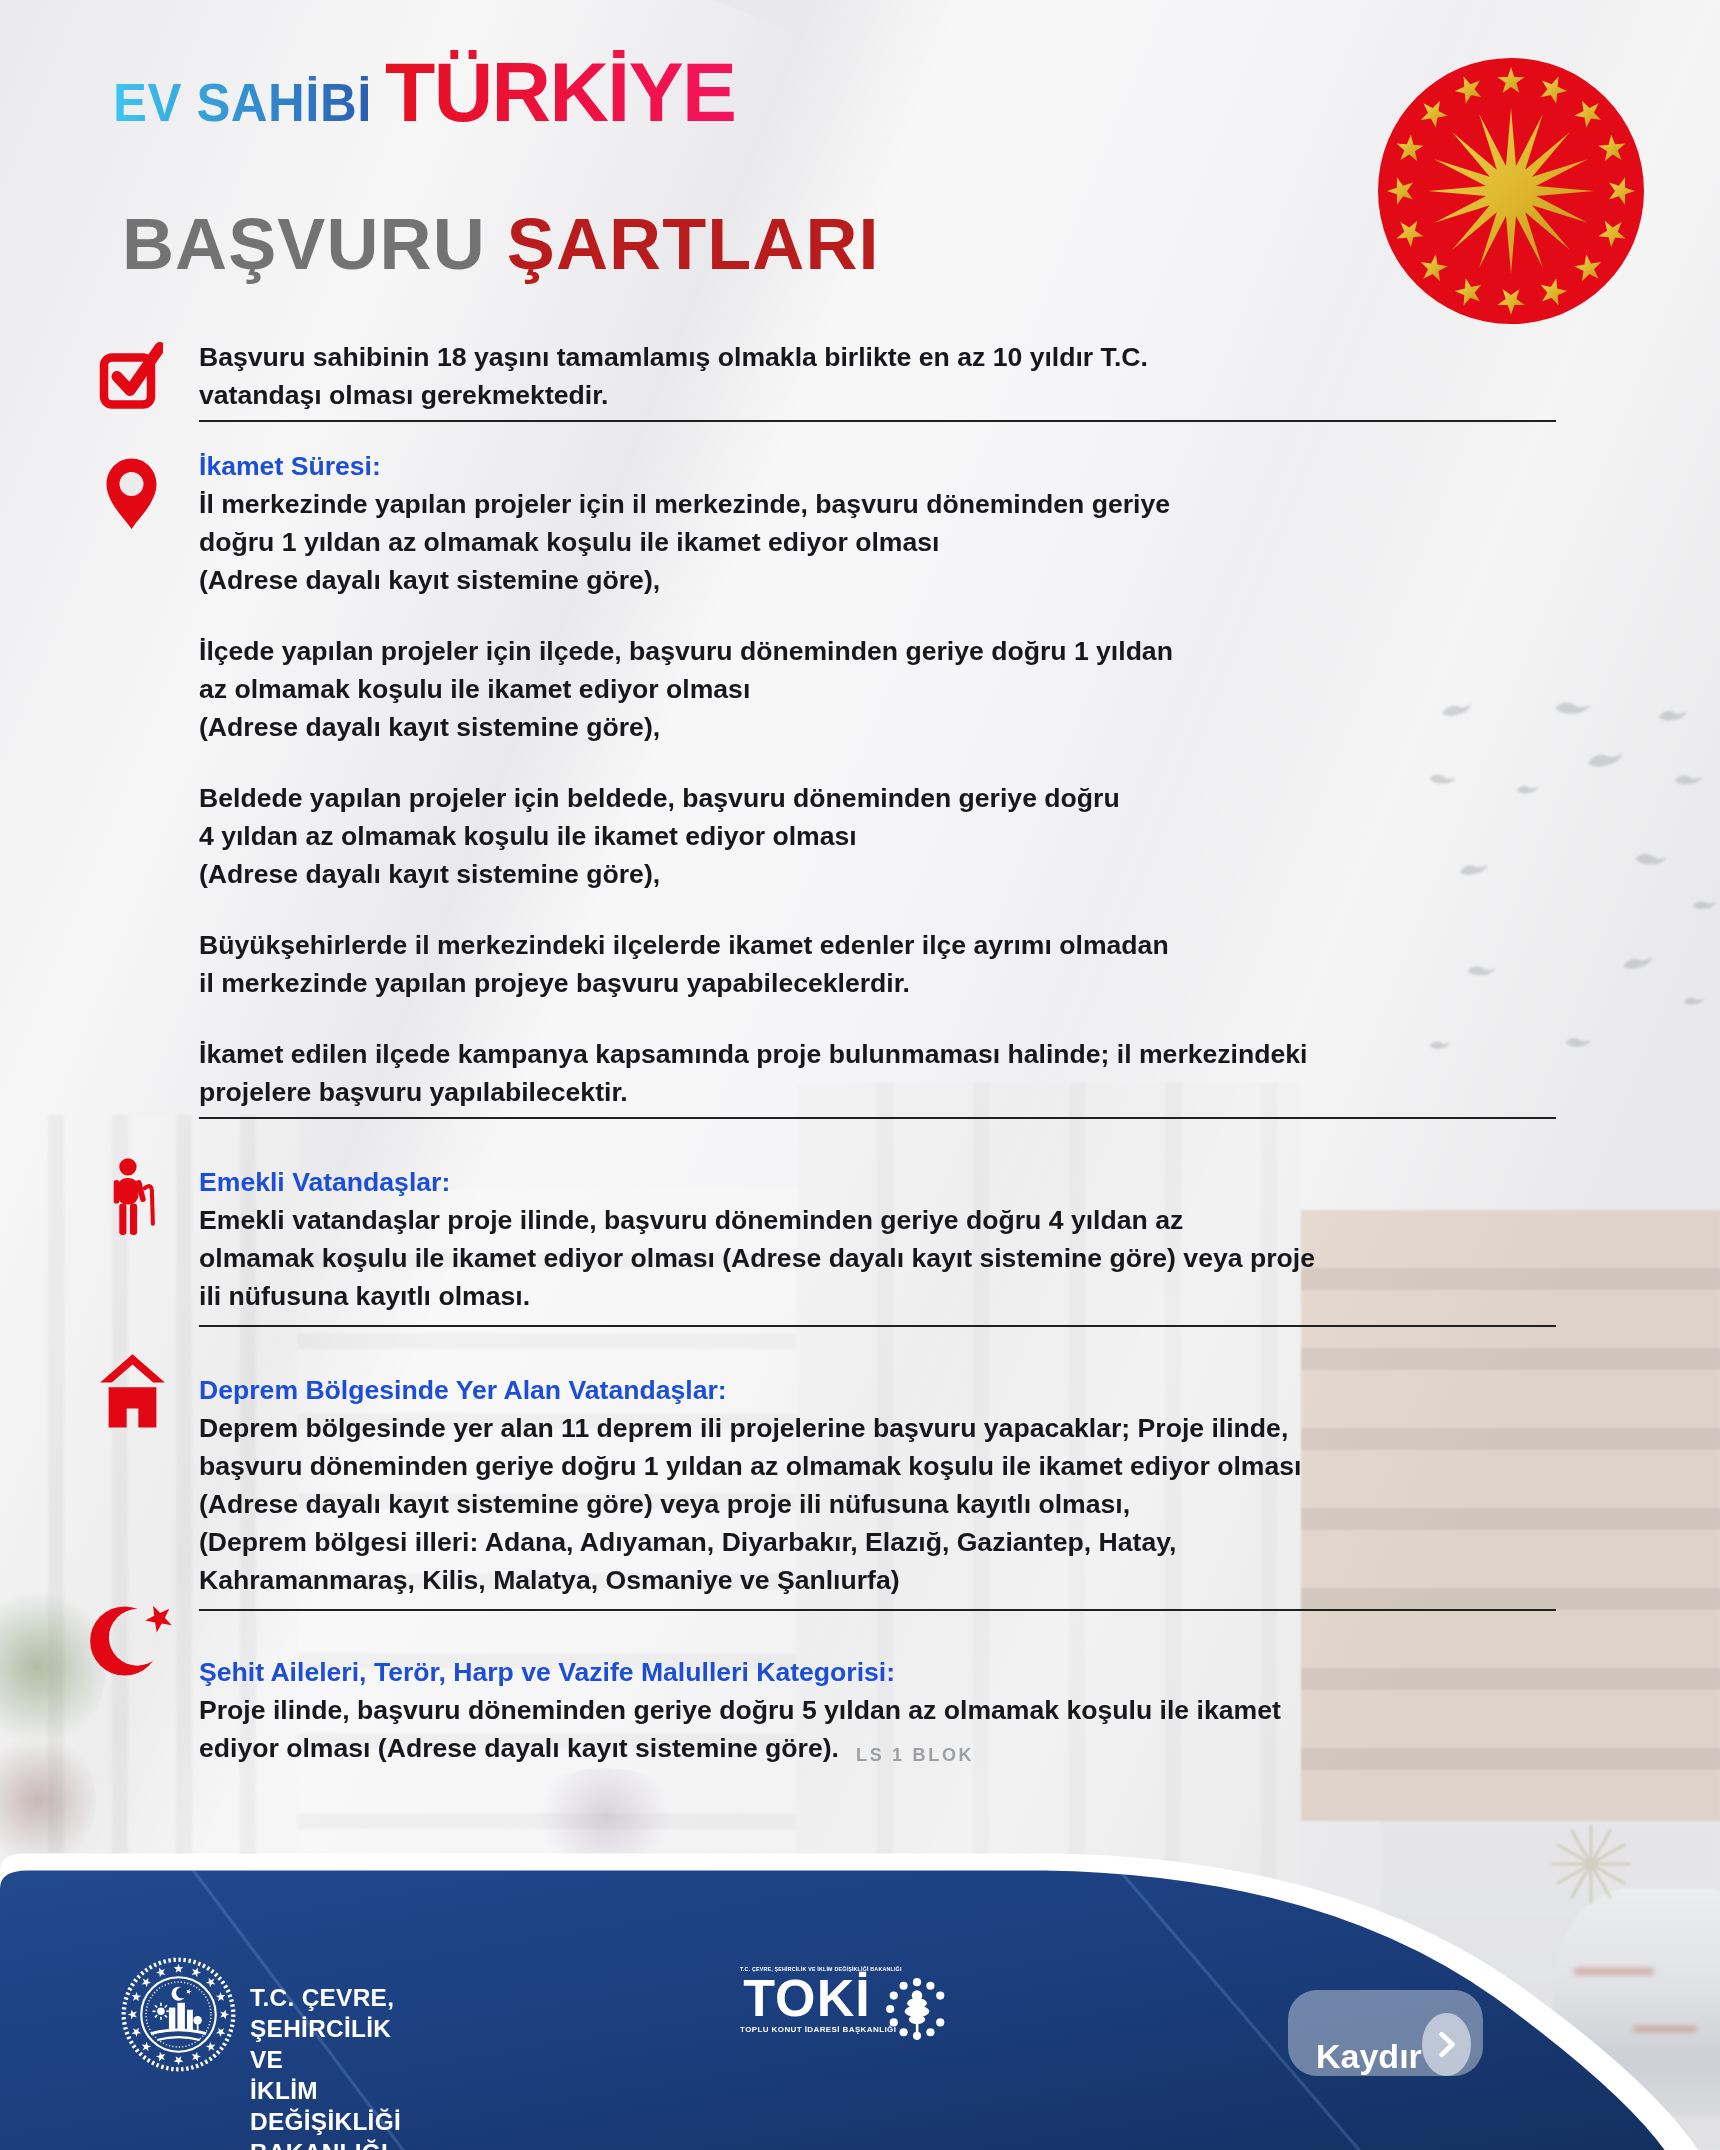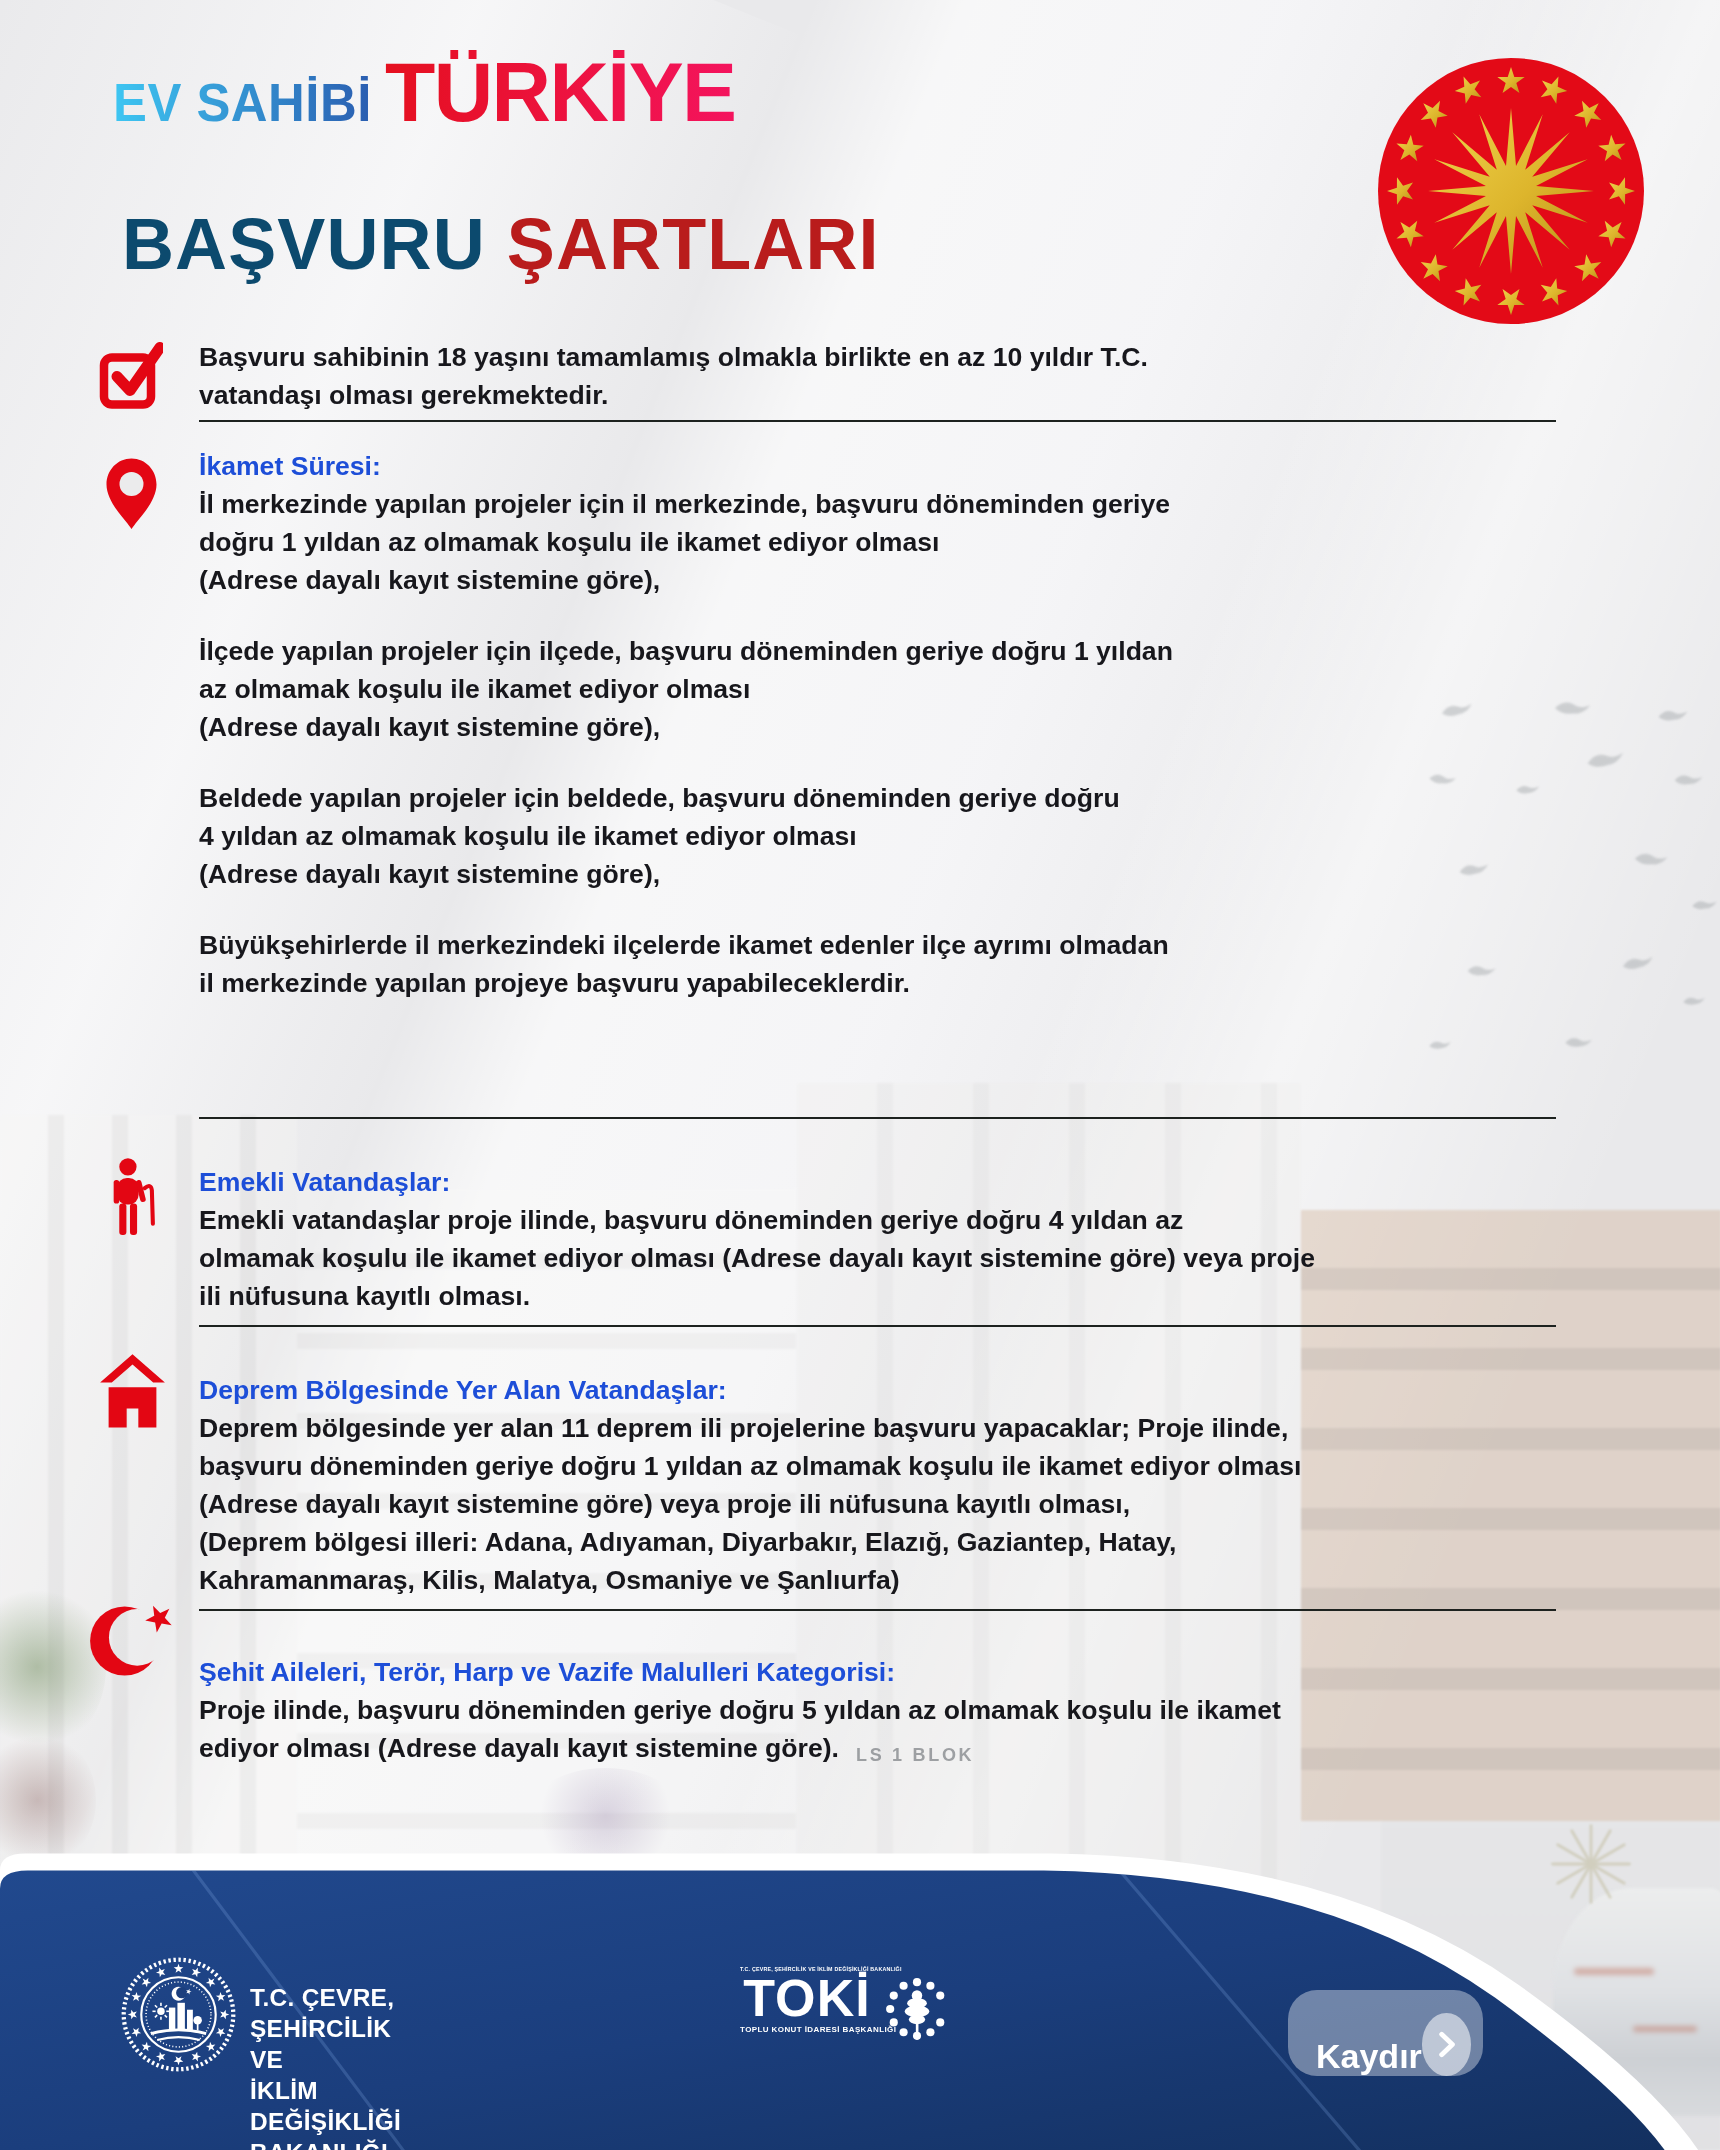--- a/index.html
+++ b/index.html
@@ -41,21 +41,21 @@
 
   
   .brand{position:absolute;left:113px;top:47px;line-height:1;z-index:4;}
   .brand .l1{font-size:53px;font-weight:700;letter-spacing:0.5px;
     background:linear-gradient(90deg,#3ec6f2 0%,#2a5db0 100%);
     -webkit-background-clip:text;background-clip:text;color:transparent;display:inline-block;transform:scaleX(.96);transform-origin:left;}
   .brand .l2{font-size:84px;font-weight:800;letter-spacing:-1.6px;margin-top:3.2px;
     background:linear-gradient(90deg,#e5101f 0%,#f4145e 100%);
     -webkit-background-clip:text;background-clip:text;color:transparent;display:inline-block;transform:scaleX(.98);transform-origin:left;}
   .title{position:absolute;left:122px;top:203px;font-size:72px;font-weight:800;letter-spacing:1.1px;z-index:4;margin:0;}
-  .title .red{color:#0c4a6e;}
+  .title .red{color:#737373;}
   .title .dark{color:#b91c1c;}
   .seal{position:absolute;left:1378px;top:58px;width:266px;height:266px;z-index:4;}
 
   
   .content{position:absolute;left:0;top:0;z-index:4;width:1721px;}
   .sec-icon{position:absolute;}
   .sec{position:absolute;left:199px;width:1498px;}
   .sec .heading{font-size:26.6px;font-weight:700;line-height:38px;color:#1d4ed8;margin:0;}
   .sec p{font-size:26.6px;font-weight:700;line-height:38px;color:#17171c;margin:0 0 33px 0;white-space:pre-line;}
   .sec p:last-child{margin-bottom:0;}
@@ -225,20 +225,22 @@
 doğru 1 yıldan az olmamak koşulu ile ikamet ediyor olması
 (Adrese dayalı kayıt sistemine göre),</p>
       <p>İlçede yapılan projeler için ilçede, başvuru döneminden geriye doğru 1 yıldan
 az olmamak koşulu ile ikamet ediyor olması
 (Adrese dayalı kayıt sistemine göre),</p>
       <p>Beldede yapılan projeler için beldede, başvuru döneminden geriye doğru
 4 yıldan az olmamak koşulu ile ikamet ediyor olması
 (Adrese dayalı kayıt sistemine göre),</p>
       <p>Büyükşehirlerde il merkezindeki ilçelerde ikamet edenler ilçe ayrımı olmadan
 il merkezinde yapılan projeye başvuru yapabileceklerdir.</p>
+      <p>İkamet edilen ilçede kampanya kapsamında proje bulunmaması halinde; il merkezindeki
+projelere başvuru yapılabilecektir.</p>
     </div>
     <div class="divider" style="top:1117px"></div>
 
     <svg class="sec-icon" style="left:104px;top:1157px" width="56" height="99" viewBox="0 0 110 192">
       <g fill="#e30613">
         <circle cx="47" cy="18" r="17"></circle>
         <rect x="26" y="40" width="42" height="52" rx="19"></rect>
         <rect x="19" y="44" width="11" height="46" rx="5"></rect>
         <g transform="rotate(-14 68 46)">
             <rect x="62" y="44" width="11" height="44" rx="5"></rect>

